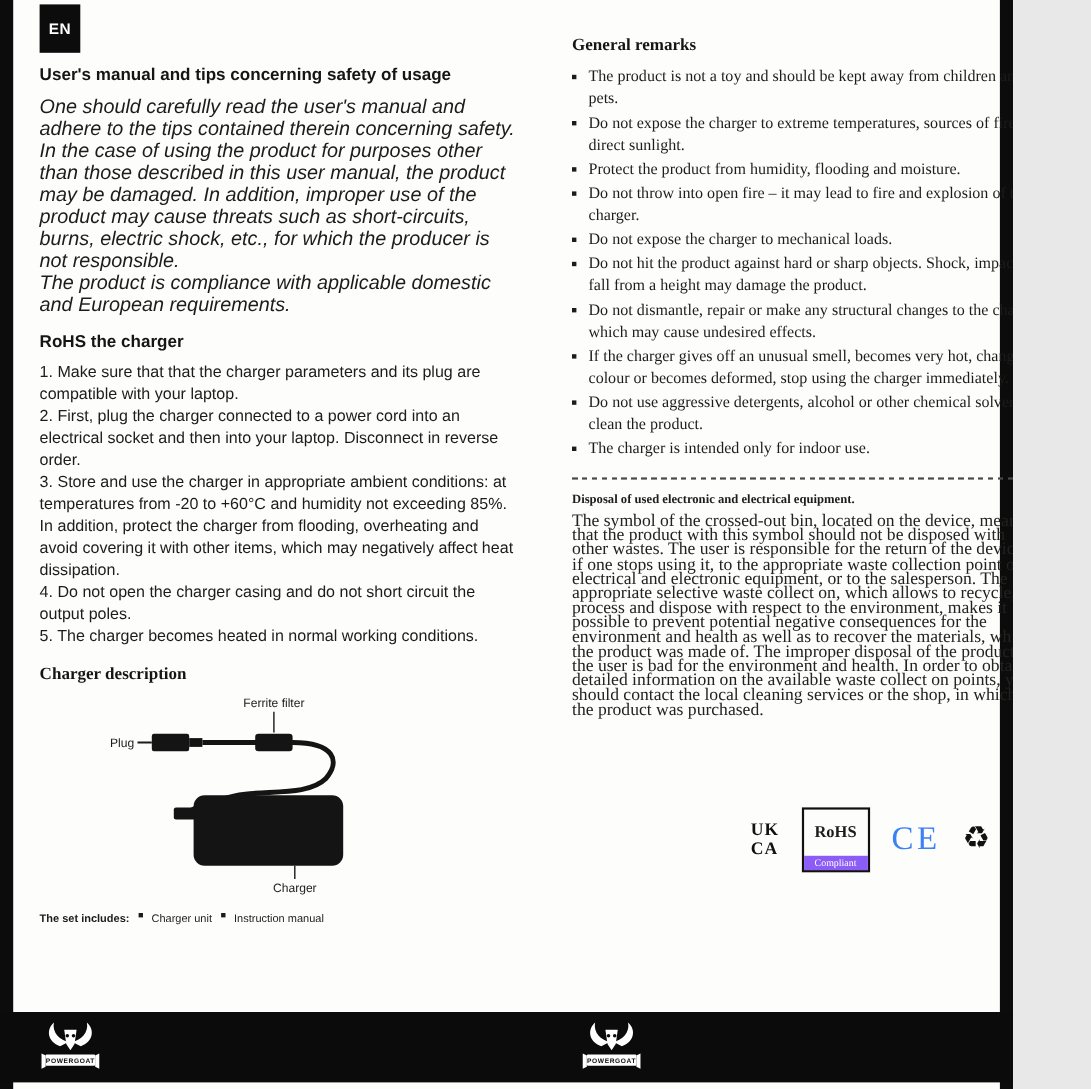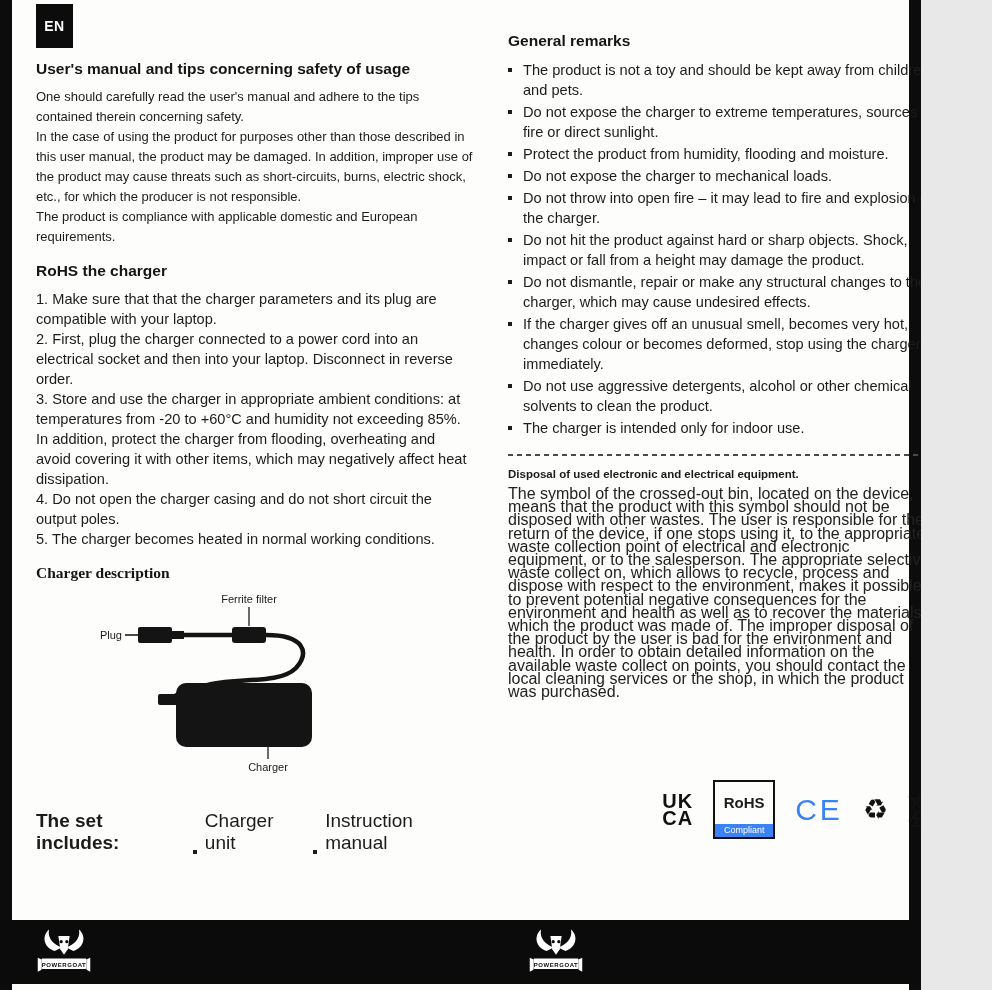--- a/index.html
+++ b/index.html
@@ -10,48 +10,48 @@
   .edge{position:absolute;top:0;bottom:0;width:12px;background:#0c0c0c;}
   .edge.left{left:0;}
   .edge.right{right:0;}
   .en-badge{
     position:absolute;left:36px;top:4px;width:37px;height:44px;background:#0c0c0c;
     color:#fff;font-weight:bold;font-size:14px;display:flex;align-items:center;justify-content:center;
     letter-spacing:.5px;
   }
   .col{position:absolute;}
   .col-left{left:36px;top:60px;width:438px;}
-  .col-right{left:508px;top:32px;width:430px;}
+  .col-right{left:520px;top:32px;width:430px;font-family:Liberation Serif, serif;}
   h2{font-size:15.5px;margin:0;font-weight:bold;color:#151515;}
   .h-intro{margin-bottom:9px;}
   .h-using{margin-top:15px;margin-bottom:9px;}
   .h-desc{margin-top:15px;margin-bottom:6px;font-family:Liberation Serif, serif;}
-  .pline{font-size:13px;line-height:20px;margin:0;}
+  .pline{font-size:18px;line-height:20px;margin:0;font-style:italic;}
   .using-item{font-size:14.6px;line-height:20px;margin:0;}
   .diagram{display:block;margin:8px 0 0 0;}
-  .set-row{margin-top:32px;font-size:19px;display:flex;align-items:flex-end;gap:8px;}
+  .set-row{margin-top:12px;font-size:10px;display:flex;align-items:flex-start;gap:8px;}
   .set-row .lbl{font-weight:bold;}
   .sq{width:4px;height:4px;background:#1c1c1c;display:inline-block;flex:0 0 auto;}
   ul.remarks{list-style:none;margin:10px 0 0 0;padding:0;}
   ul.remarks li{
     display:grid;grid-template-columns:15px 1fr;align-items:start;
     font-size:14.6px;line-height:20px;margin:0 0 2px 0;
   }
   ul.remarks .sq{margin-top:8px;}
   .dashes{
     margin:16px 0 12px 0;height:2px;
     background:repeating-linear-gradient(90deg,#4a4a4a 0 5px,transparent 5px 9px);
   }
   .h-disposal{font-size:11.5px;font-weight:bold;margin:0 0 7px 0;}
   .fine{font-size:16px;line-height:13.2px;margin:0;color:#222;width:424px;}
   .marks{margin-top:82px;display:flex;align-items:center;justify-content:flex-end;gap:20px;padding-right:2px;}
-  .ukca{font-weight:bold;font-size:20px;line-height:17px;letter-spacing:1px;color:#111;}
+  .ukca{font-weight:bold;font-size:16px;line-height:17px;letter-spacing:1px;color:#111;}
   .rohs{border:2px solid #111;text-align:center;min-width:58px;}
   .rohs .top{font-weight:bold;font-size:15px;padding:12px 7px;line-height:18px;}
-  .rohs .bot{background:#3b82f6;color:#fff;font-size:9px;padding:1px 5px;line-height:11px;}
+  .rohs .bot{background:#8b5cf6;color:#fff;font-size:9px;padding:1px 5px;line-height:11px;}
   .ce{font-size:30px;letter-spacing:3px;color:#3b82f6;font-weight:400;}
   .recycle{font-size:28px;color:#111;line-height:28px;}
   .margin-bin{position:absolute;left:944px;top:126px;}
   .footer{position:absolute;left:0;right:0;top:920px;height:64px;background:#0b0b0b;}
   .emblem{position:absolute;top:4px;}
   .emblem.e1{left:34px;}
   .emblem.e2{left:526px;}
   svg text{font-family:"Liberation Sans",sans-serif;}
 </style>
 </head>
@@ -125,25 +125,25 @@
       <li>
           <span class="sq"></span>
           <span>Do not expose the charger to extreme temperatures, sources of fire or direct sunlight.</span>
         </li>
       <li>
           <span class="sq"></span>
           <span>Protect the product from humidity, flooding and moisture.</span>
         </li>
       <li>
           <span class="sq"></span>
+          <span>Do not throw into open fire – it may lead to fire and explosion of the charger.</span>
+        </li>
+      <li>
+          <span class="sq"></span>
           <span>Do not expose the charger to mechanical loads.</span>
-        </li>
-      <li>
-          <span class="sq"></span>
-          <span>Do not throw into open fire – it may lead to fire and explosion of the charger.</span>
         </li>
       <li>
           <span class="sq"></span>
           <span>Do not hit the product against hard or sharp objects. Shock, impact or fall from a height may damage the product.</span>
         </li>
       <li>
           <span class="sq"></span>
           <span>Do not dismantle, repair or make any structural changes to the charger, which may cause undesired effects.</span>
         </li>
       <li>

